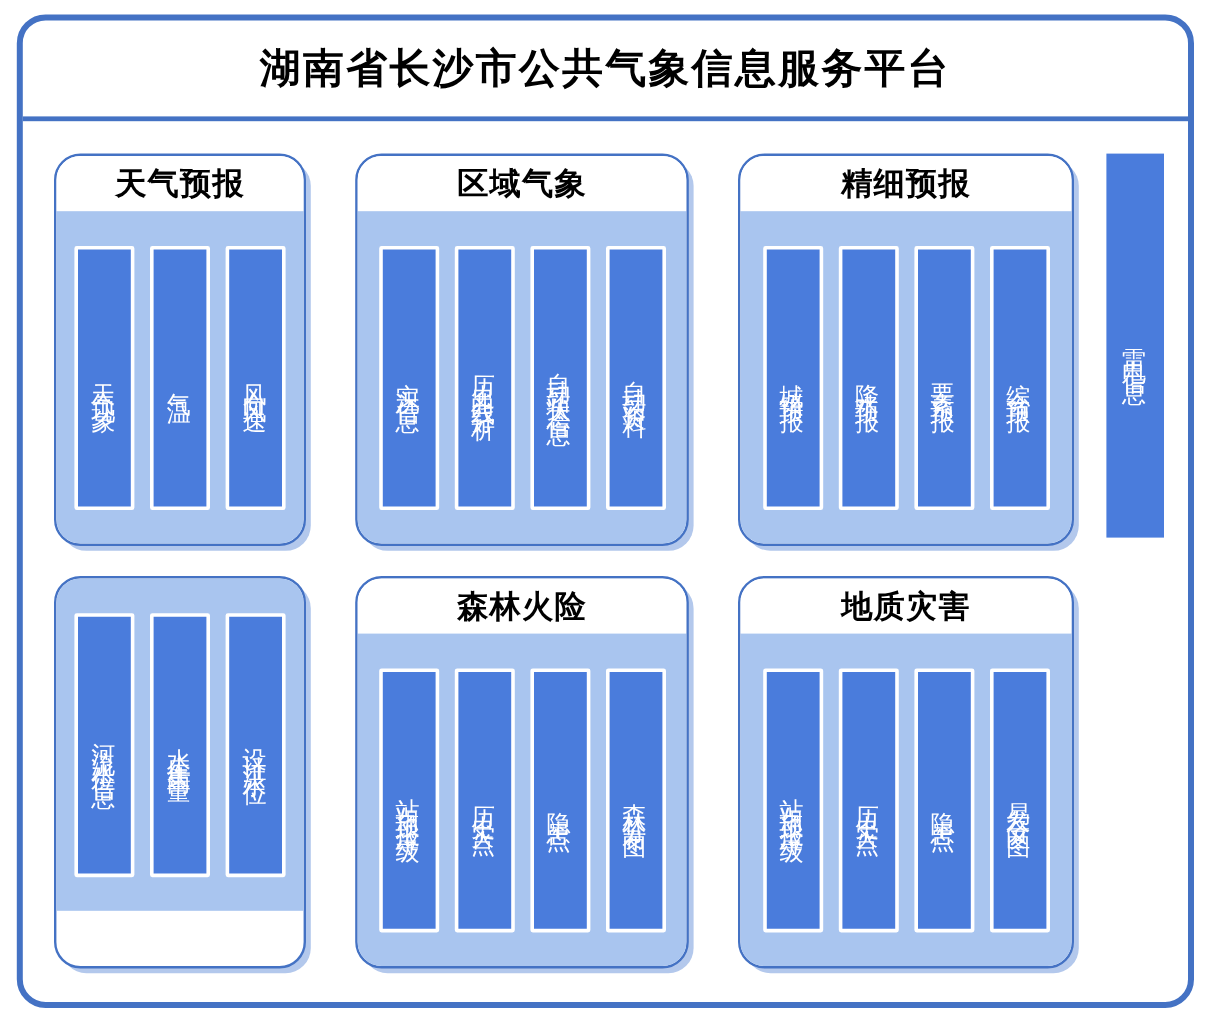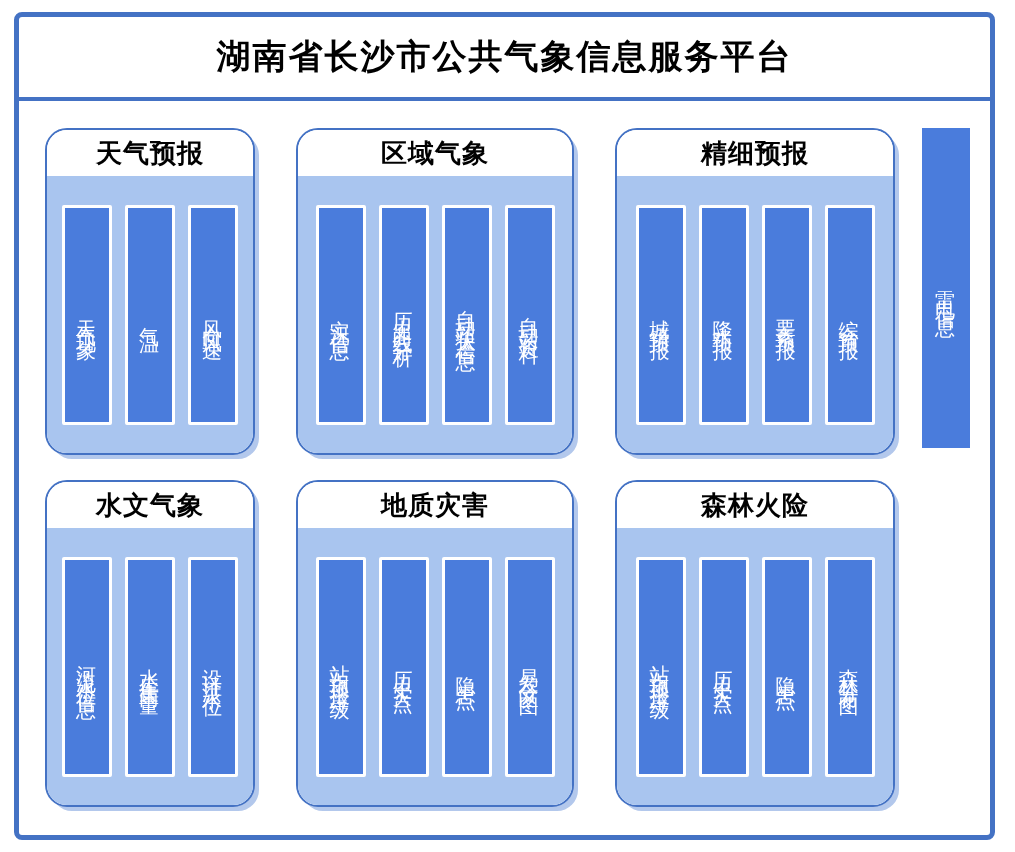--- a/index.html
+++ b/index.html
@@ -12,21 +12,21 @@
     background: #ffffff;
     overflow: hidden;
   }
 
   .outer-frame {
     position: absolute;
     left: 14px; top: 12px;
     width: 981px; height: 828px;
     box-sizing: border-box;
     border: 5px solid var(--border-blue);
-    border-radius: 8px;
+    border-radius: 24px;
     background: #ffffff;
   }
 
   .title-band {
     height: 80px;
     box-sizing: content-box;
     border-bottom: 4px solid var(--border-blue);
     display: flex;
     align-items: center;
     justify-content: center;
@@ -186,66 +186,65 @@
             <div class="item-bar">
                 <span class="vtext">要素预报</span>
               </div>
             <div class="item-bar">
                 <span class="vtext">综合预报</span>
               </div>
           </div>
         </div>
 
         <div class="cat-box">
-          <div class="cat-header">水文气象</div>
           <div class="cat-body">
             <div class="item-bar">
                 <span class="vtext">河流水位信息</span>
               </div>
             <div class="item-bar">
                 <span class="vtext">水库集雨量</span>
               </div>
             <div class="item-bar">
                 <span class="vtext">设计洪水位</span>
               </div>
           </div>
         </div>
 
         <div class="cat-box">
+          <div class="cat-header">森林火险</div>
+          <div class="cat-body">
+            <div class="item-bar">
+                <span class="vtext">站点预报等级</span>
+              </div>
+            <div class="item-bar">
+                <span class="vtext">历史灾点</span>
+              </div>
+            <div class="item-bar">
+                <span class="vtext">隐患点</span>
+              </div>
+            <div class="item-bar">
+                <span class="vtext">森林分布图</span>
+              </div>
+          </div>
+        </div>
+
+        <div class="cat-box">
           <div class="cat-header">地质灾害</div>
           <div class="cat-body">
             <div class="item-bar">
                 <span class="vtext">站点预报等级</span>
               </div>
             <div class="item-bar">
                 <span class="vtext">历史灾点</span>
               </div>
             <div class="item-bar">
                 <span class="vtext">隐患点</span>
               </div>
             <div class="item-bar">
                 <span class="vtext">易发分区图</span>
-              </div>
-          </div>
-        </div>
-
-        <div class="cat-box">
-          <div class="cat-header">森林火险</div>
-          <div class="cat-body">
-            <div class="item-bar">
-                <span class="vtext">站点预报等级</span>
-              </div>
-            <div class="item-bar">
-                <span class="vtext">历史灾点</span>
-              </div>
-            <div class="item-bar">
-                <span class="vtext">隐患点</span>
-              </div>
-            <div class="item-bar">
-                <span class="vtext">森林分布图</span>
               </div>
           </div>
         </div>
 
       </div>
 
       <div class="side-rail">
         <span class="vtext">雷电信息</span>
       </div>
     </div>

